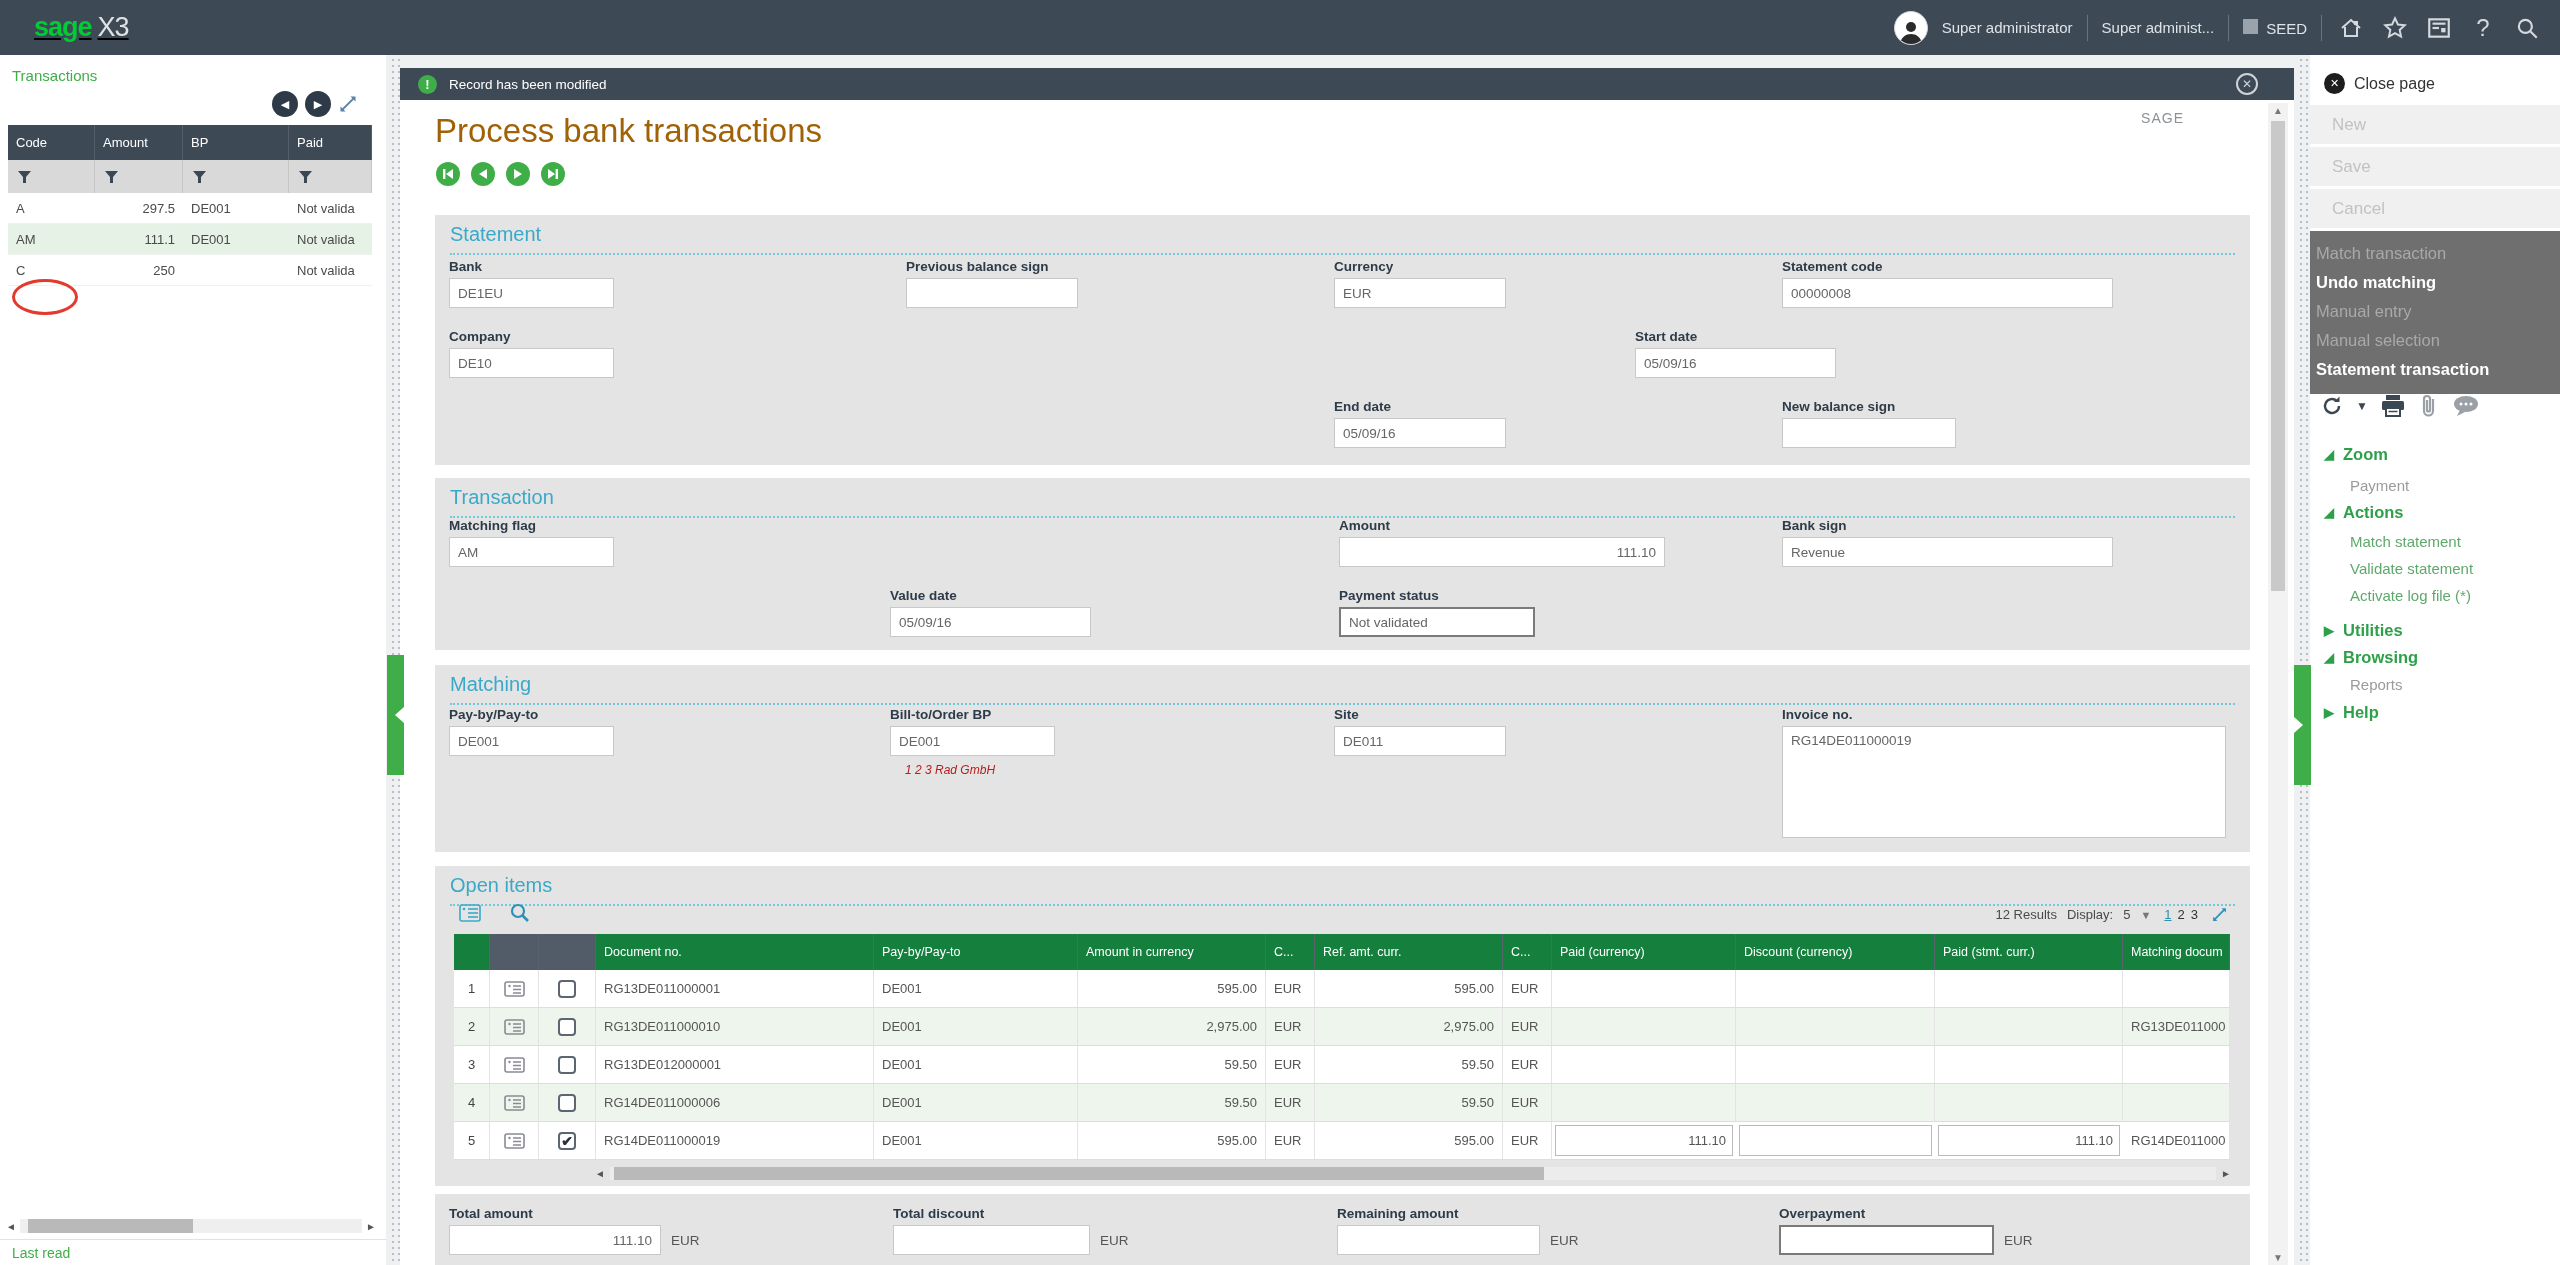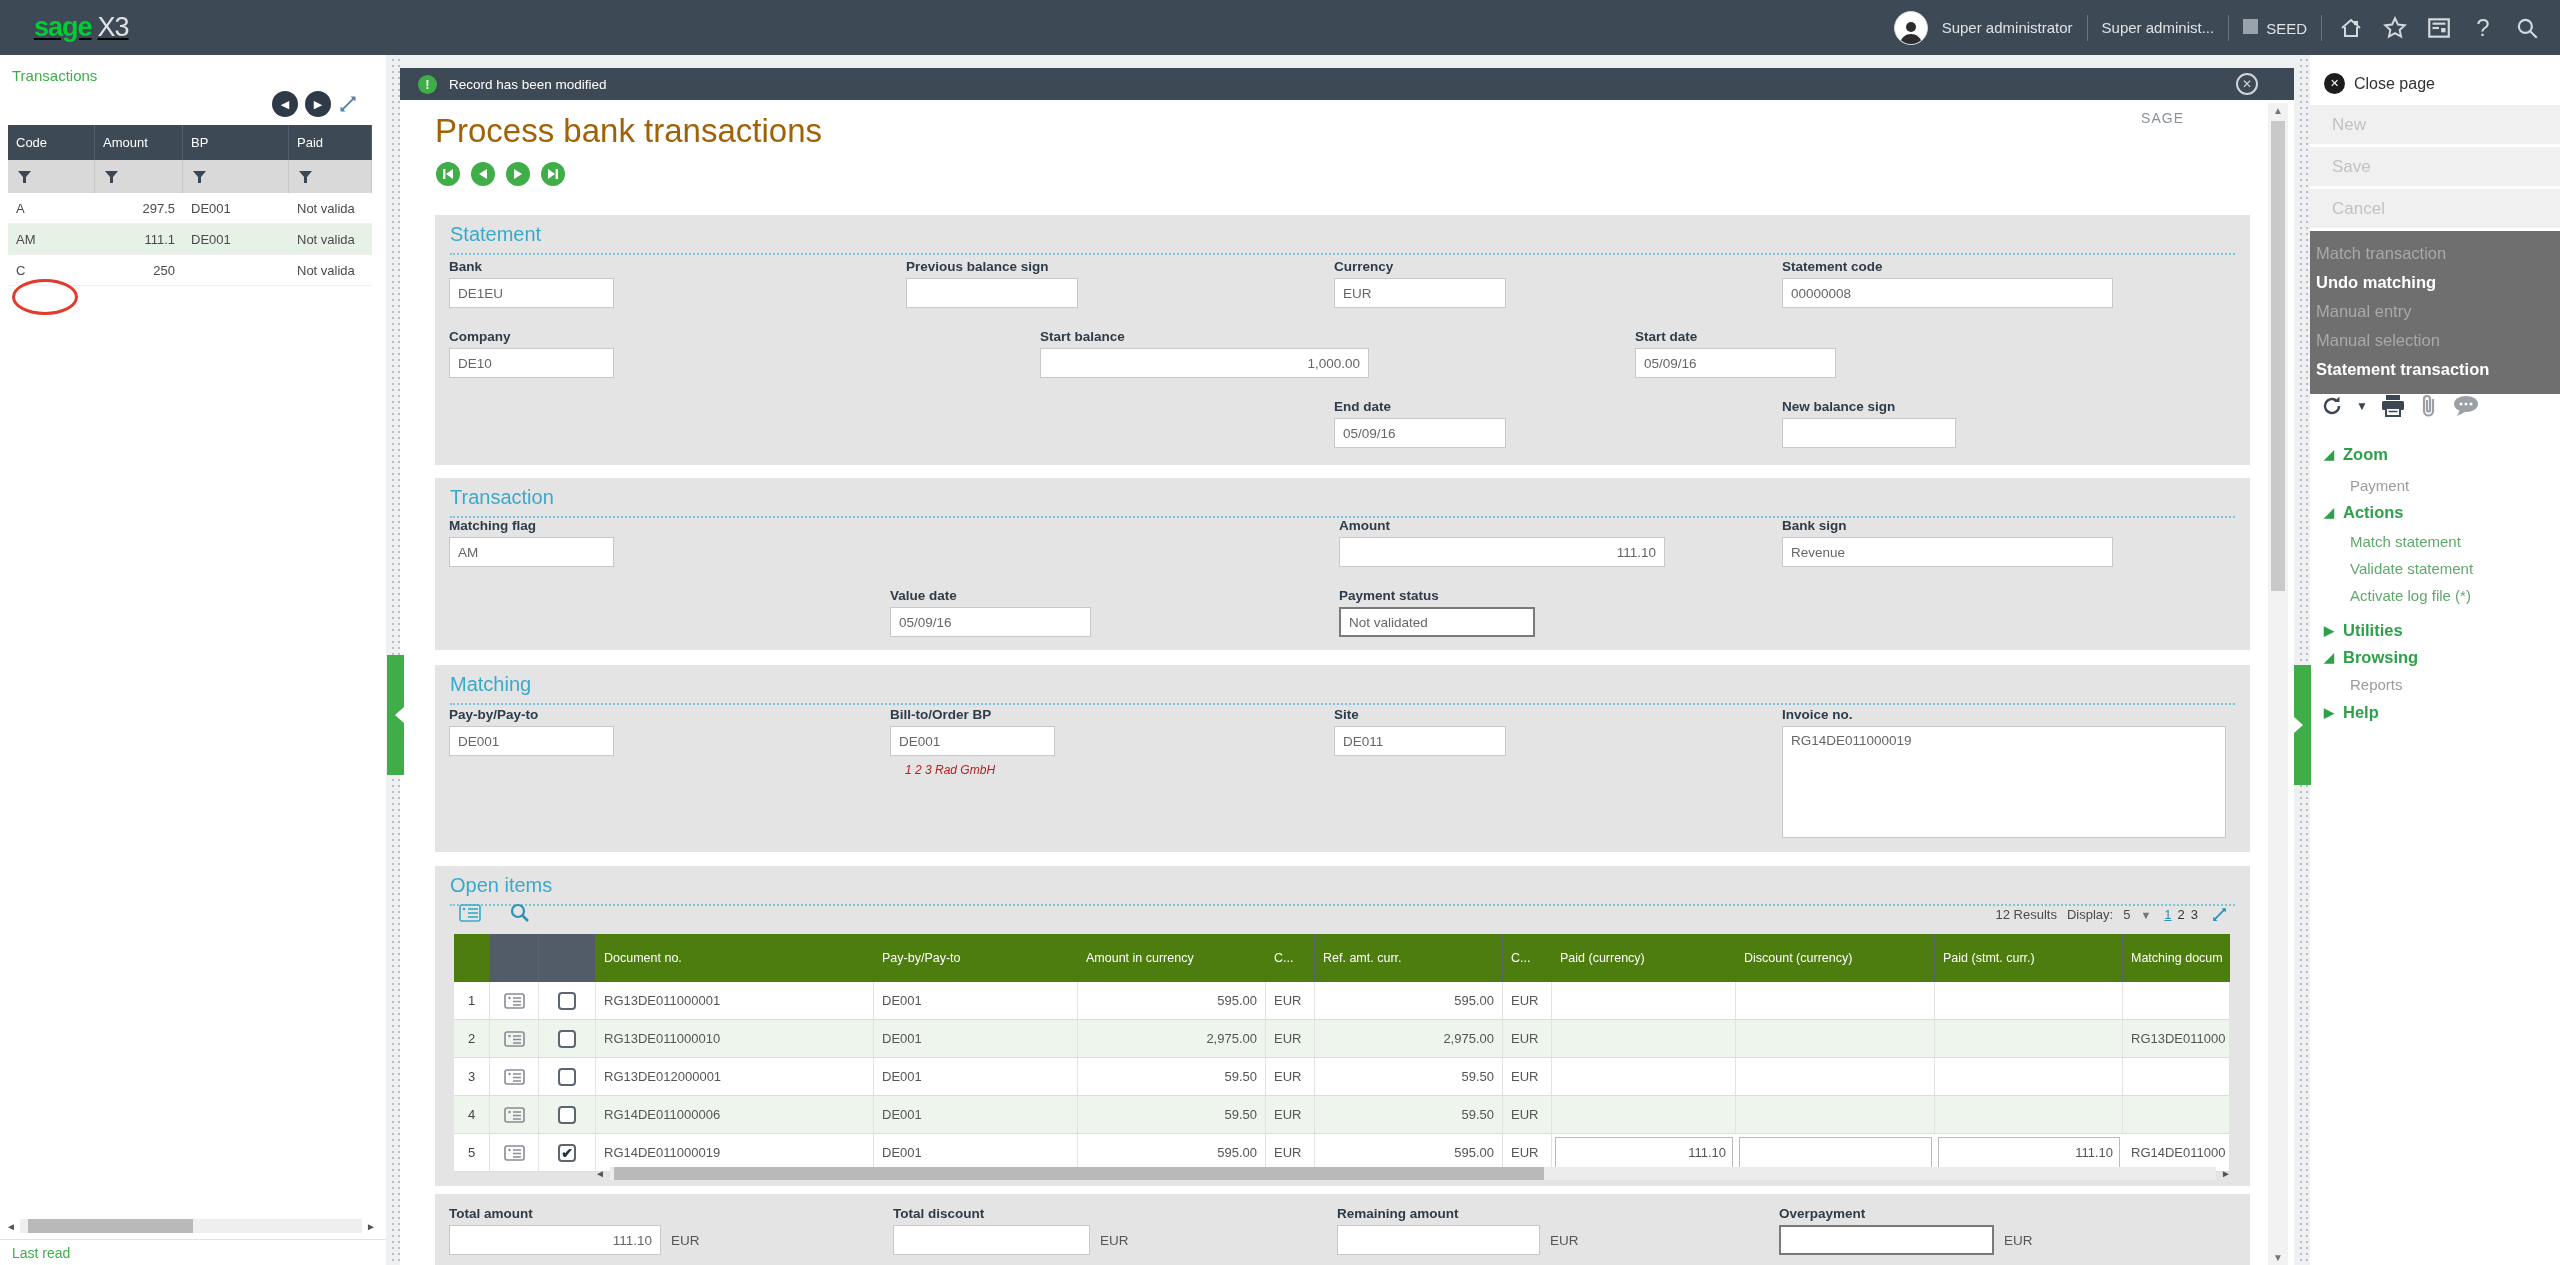--- a/index.html
+++ b/index.html
@@ -73,21 +73,21 @@
 
   
   .oi-toolbar { position:absolute; left:24px; top:36px; display:flex; gap:28px; align-items:center; }
   .oi-right { position:absolute; right:22px; top:40px; display:flex; align-items:center; gap:10px; font-size:13px; color:#4a4a4a; }
   .oi-pages span { margin:0 3px; color:#333; }
   .oi-pages .cur { color:#2f8fb5; text-decoration:underline; }
   .caret { color:#777; font-size:11px; }
 
   .oi-table { position:absolute; left:19px; top:68px; width:1776px; font-size:13px; }
   .oi-grid { display:grid; grid-template-columns:36px 49px 57px 278px 204px 188px 49px 188px 49px 184px 199px 188px 107px; }
-  .oi-head { background:#4d7c0f; color:#fff; height:48px; }
+  .oi-head { background:#15803d; color:#fff; height:36px; }
   .oi-head .hc { display:flex; align-items:center; padding:0 8px; border-right:1px solid #59636e; overflow:hidden; white-space:nowrap; font-size:12.5px; }
   .oi-head .hc.altc { background:#525c68; }
   .oi-row { height:38px; background:#fff; border-bottom:1px solid #ddd; color:#555; }
   .oi-row.tint { background:#eef5ec; }
   .oi-row .c { display:flex; align-items:center; padding:0 8px; border-right:1px solid #e3e3e3; overflow:hidden; white-space:nowrap; }
   .oi-row .c.r { justify-content:flex-end; }
   .oi-row .c.ctr { justify-content:center; }
   .oi-row .c.edit { background:#fff; border:1px solid #bbb; margin:3px; padding:0 6px; justify-content:flex-end; }
   .cbx { width:18px; height:18px; border:2px solid #5c6670; border-radius:4px; background:#fff; display:flex; align-items:center; justify-content:center; color:#28323c; font-size:14px; font-weight:bold; }
   .rownum { color:#444; }
@@ -291,24 +291,20 @@
       <div class="flabel">Currency</div>
       <input class="finput" value="EUR" style="">
     </div>
     <div class="field" style="left:1347px; top:44px; width:331px;">
       <div class="flabel">Statement code</div>
       <input class="finput" value="00000008" style="">
     </div>
     <div class="field" style="left:14px; top:114px; width:165px;">
       <div class="flabel">Company</div>
       <input class="finput" value="DE10" style="">
-    </div>
-    <div class="field" style="left:605px; top:114px; width:329px;">
-      <div class="flabel">Start balance</div>
-      <input class="finput num" value="1,000.00" style="">
     </div>
     <div class="field" style="left:1200px; top:114px; width:201px;">
       <div class="flabel">Start date</div>
       <input class="finput" value="05/09/16" style="">
     </div>
     <div class="field" style="left:899px; top:184px; width:172px;">
       <div class="flabel">End date</div>
       <input class="finput" value="05/09/16" style="">
     </div>
     <div class="field" style="left:1347px; top:184px; width:174px;">

